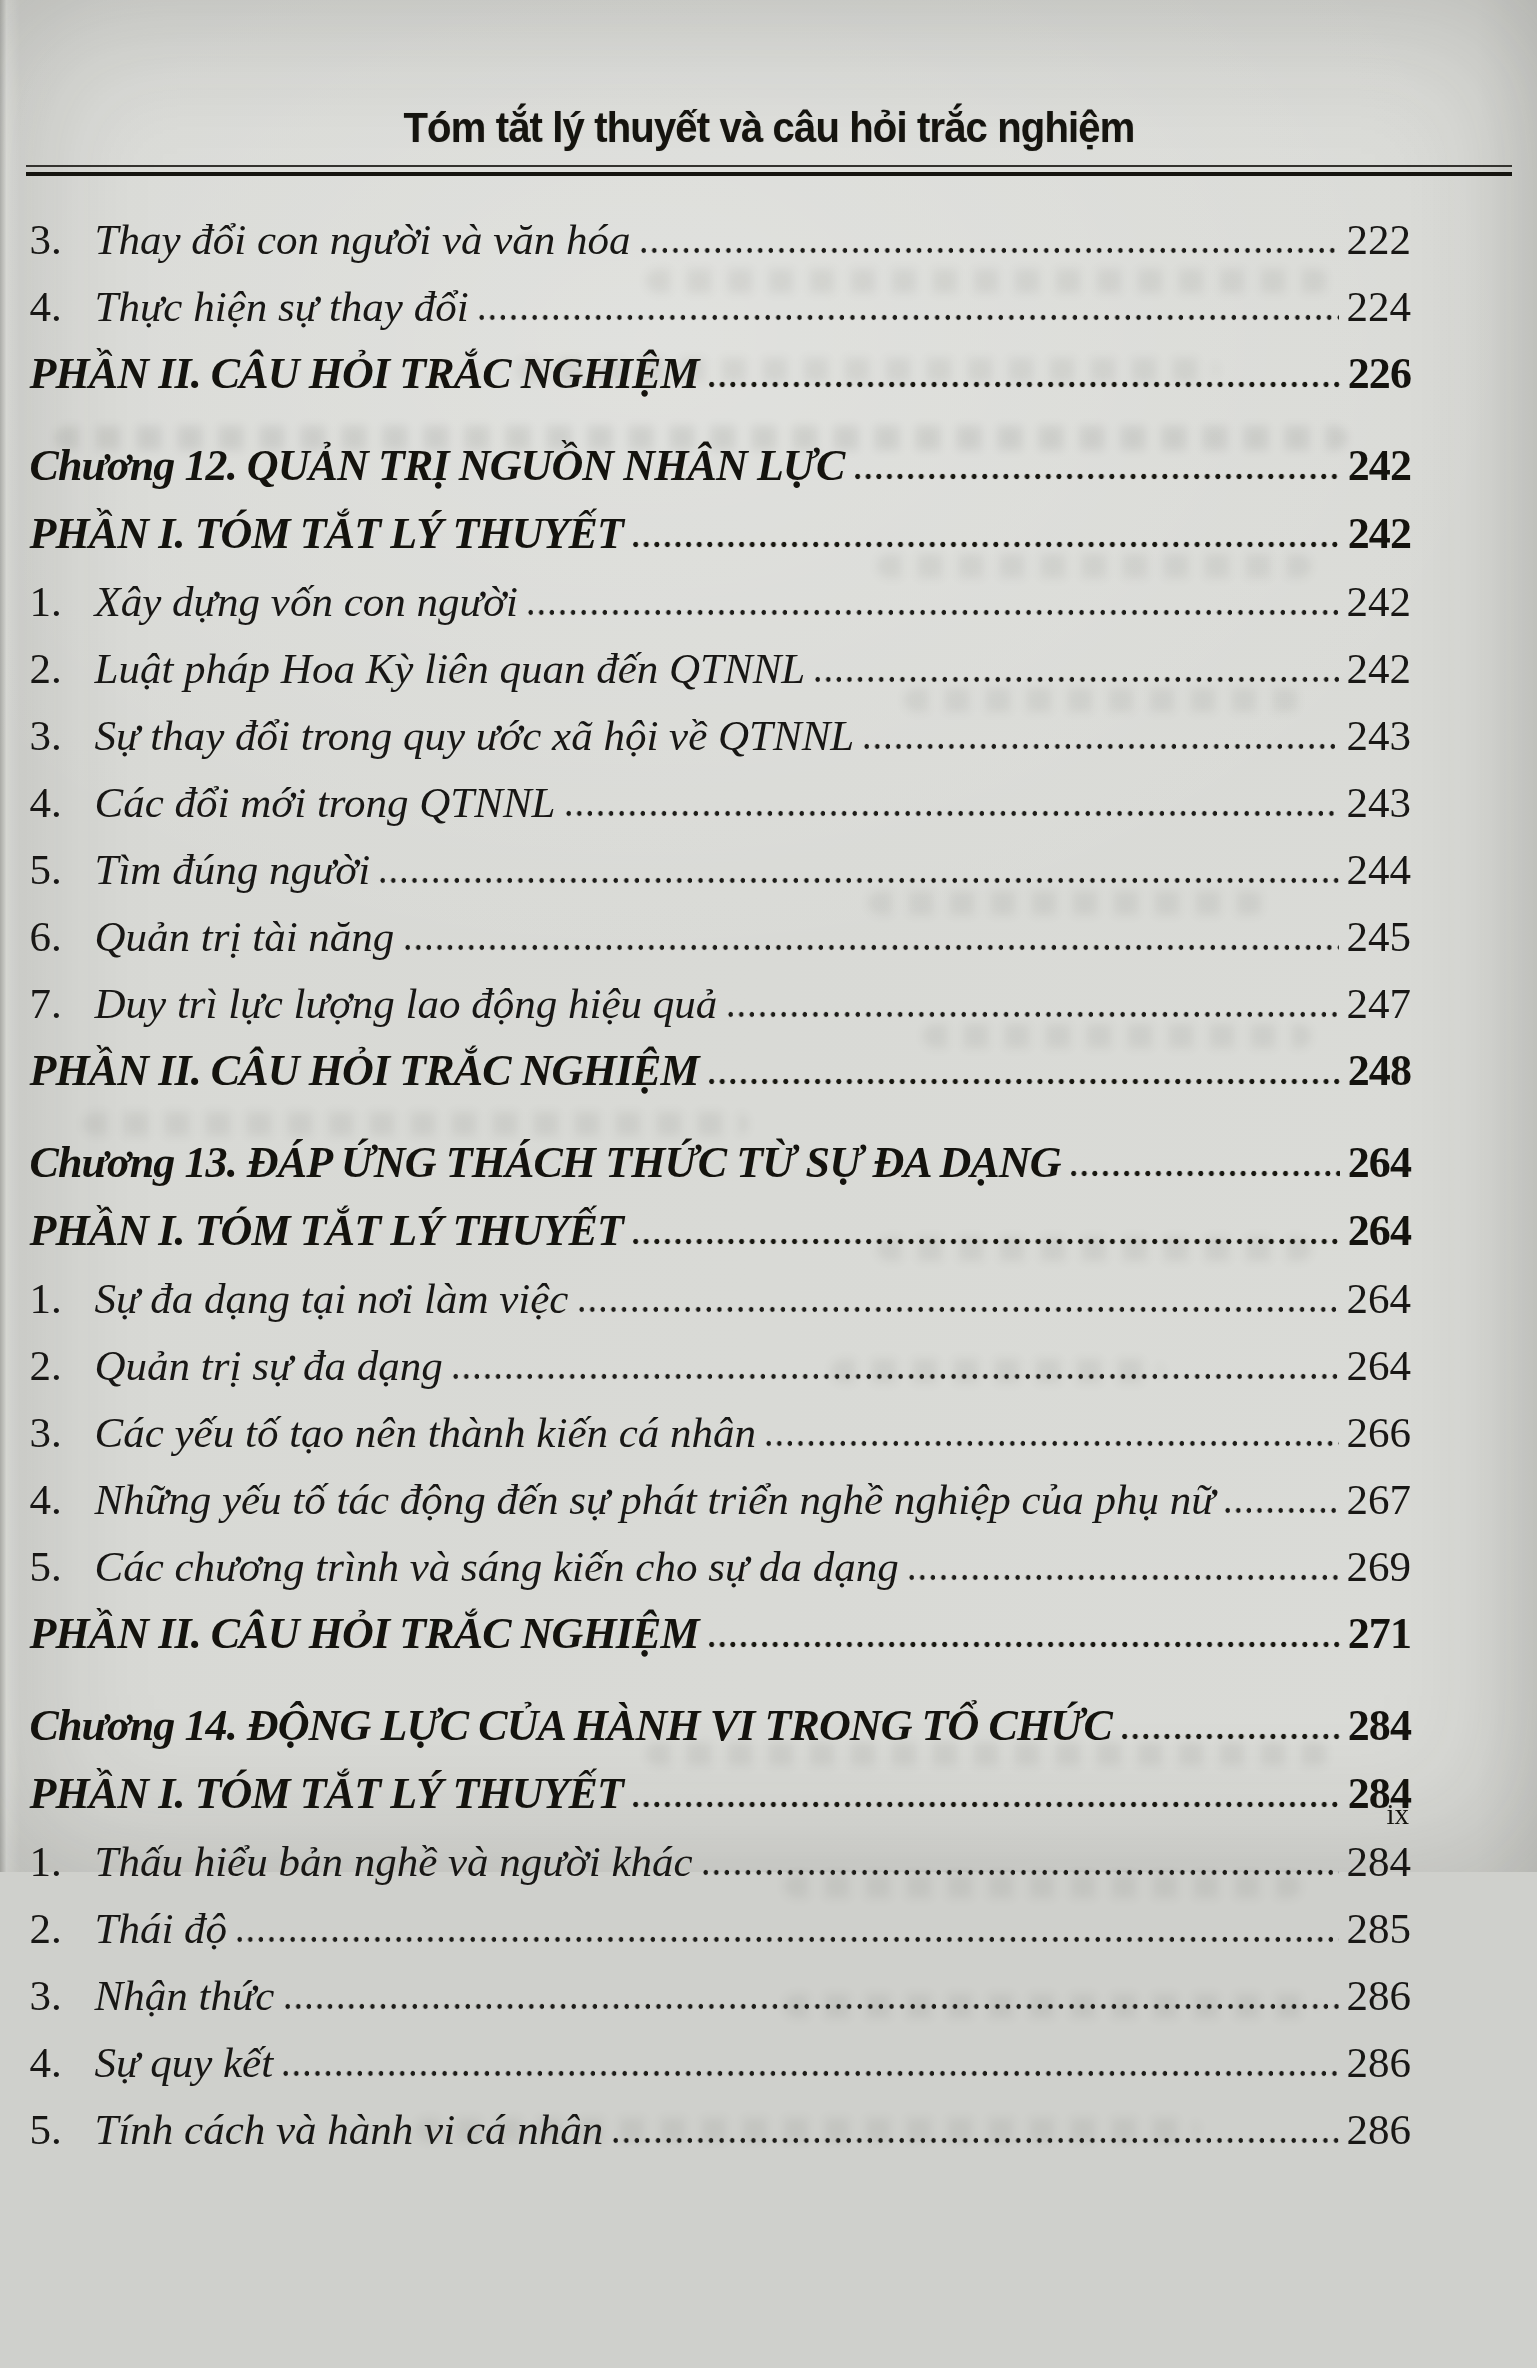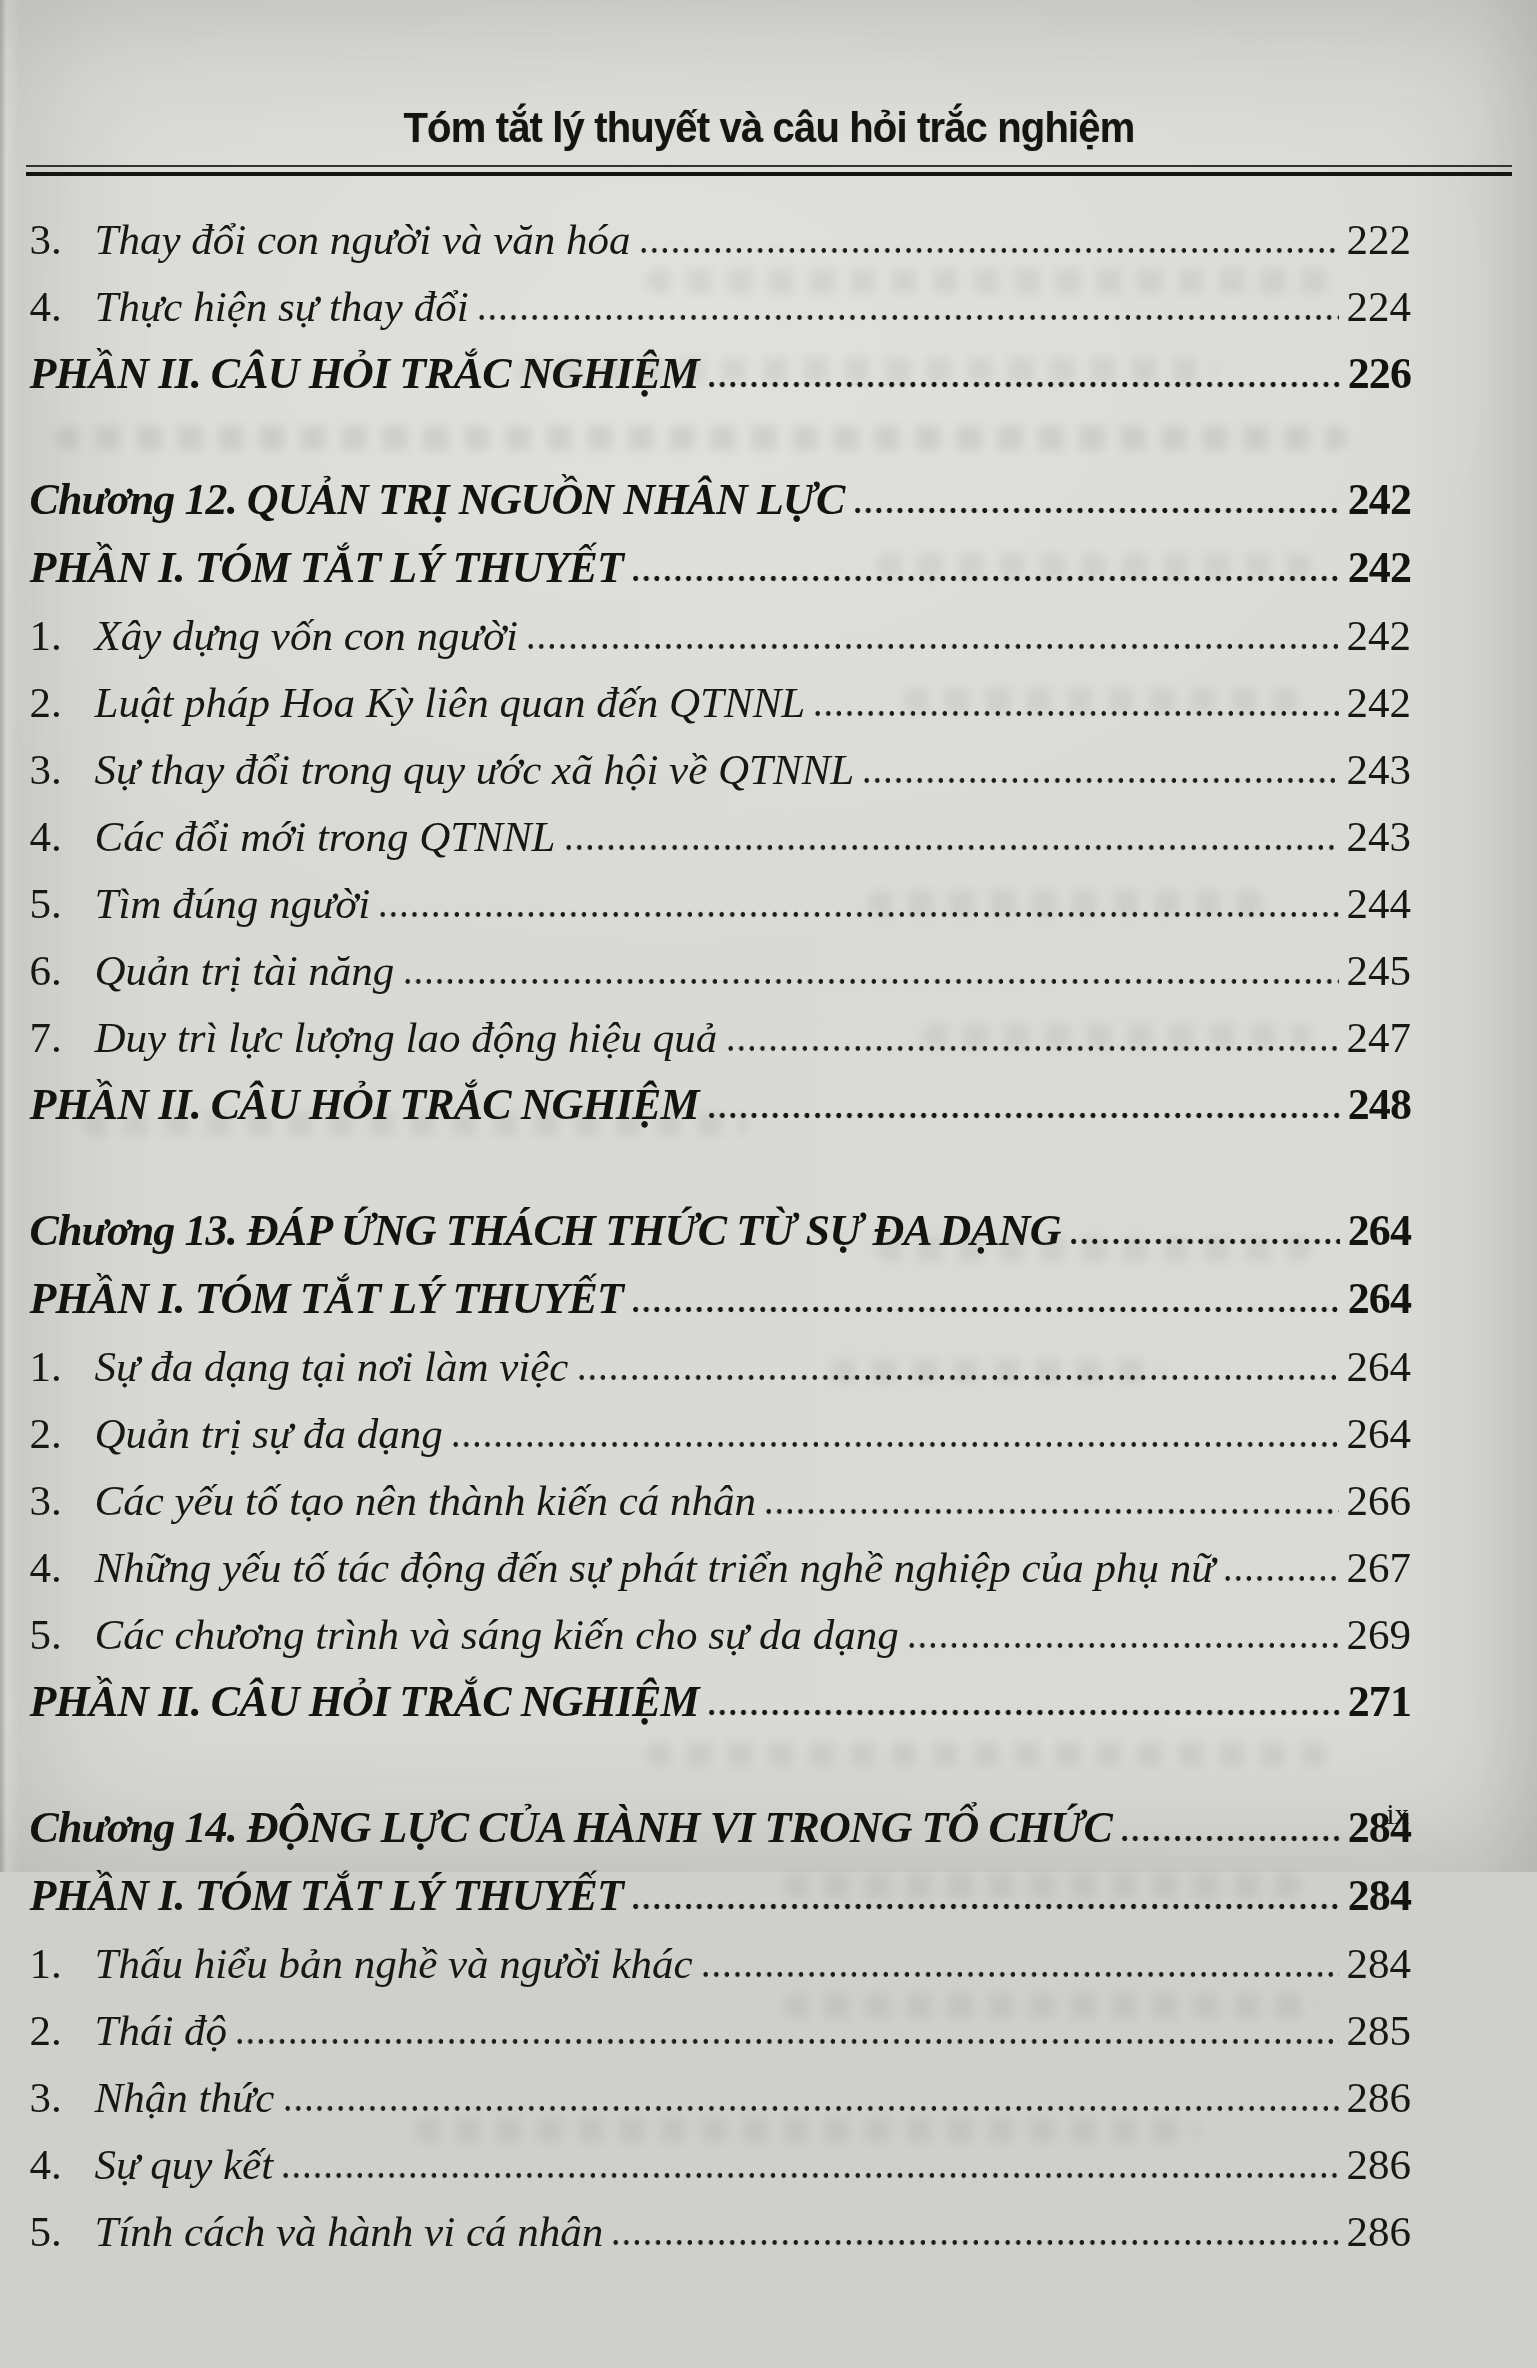--- a/index.html
+++ b/index.html
@@ -52,21 +52,21 @@
     background-image:radial-gradient(circle at 3.7px 3.2px,#1d1c18 2px,rgba(0,0,0,0) 2.6px);
     background-size:10.6px 6.5px;background-repeat:repeat-x;background-position:left bottom;
   }
   .row .pg{flex:0 0 auto;font-family:Liberation Serif, serif;}
   .row.part,.row.chapter{
     font-weight:700;letter-spacing:-0.9px;font-size:44px;color:#14130e;
   }
   .row.part .leader,.row.chapter .leader{
     background-image:radial-gradient(circle at 3.7px 3.2px,#17160f 2.2px,rgba(0,0,0,0) 2.8px);
   }
-  .row.chapter{margin-top:82px;}
+  .row.chapter{margin-top:48px;}
   .toc .row:first-child{margin-top:0;}
   .folio{
     position:absolute;right:129px;bottom:41px;
     font-size:29px;color:#15140f;
   }
 </style>
 </head>
 <body>
 
 <div class="page">

